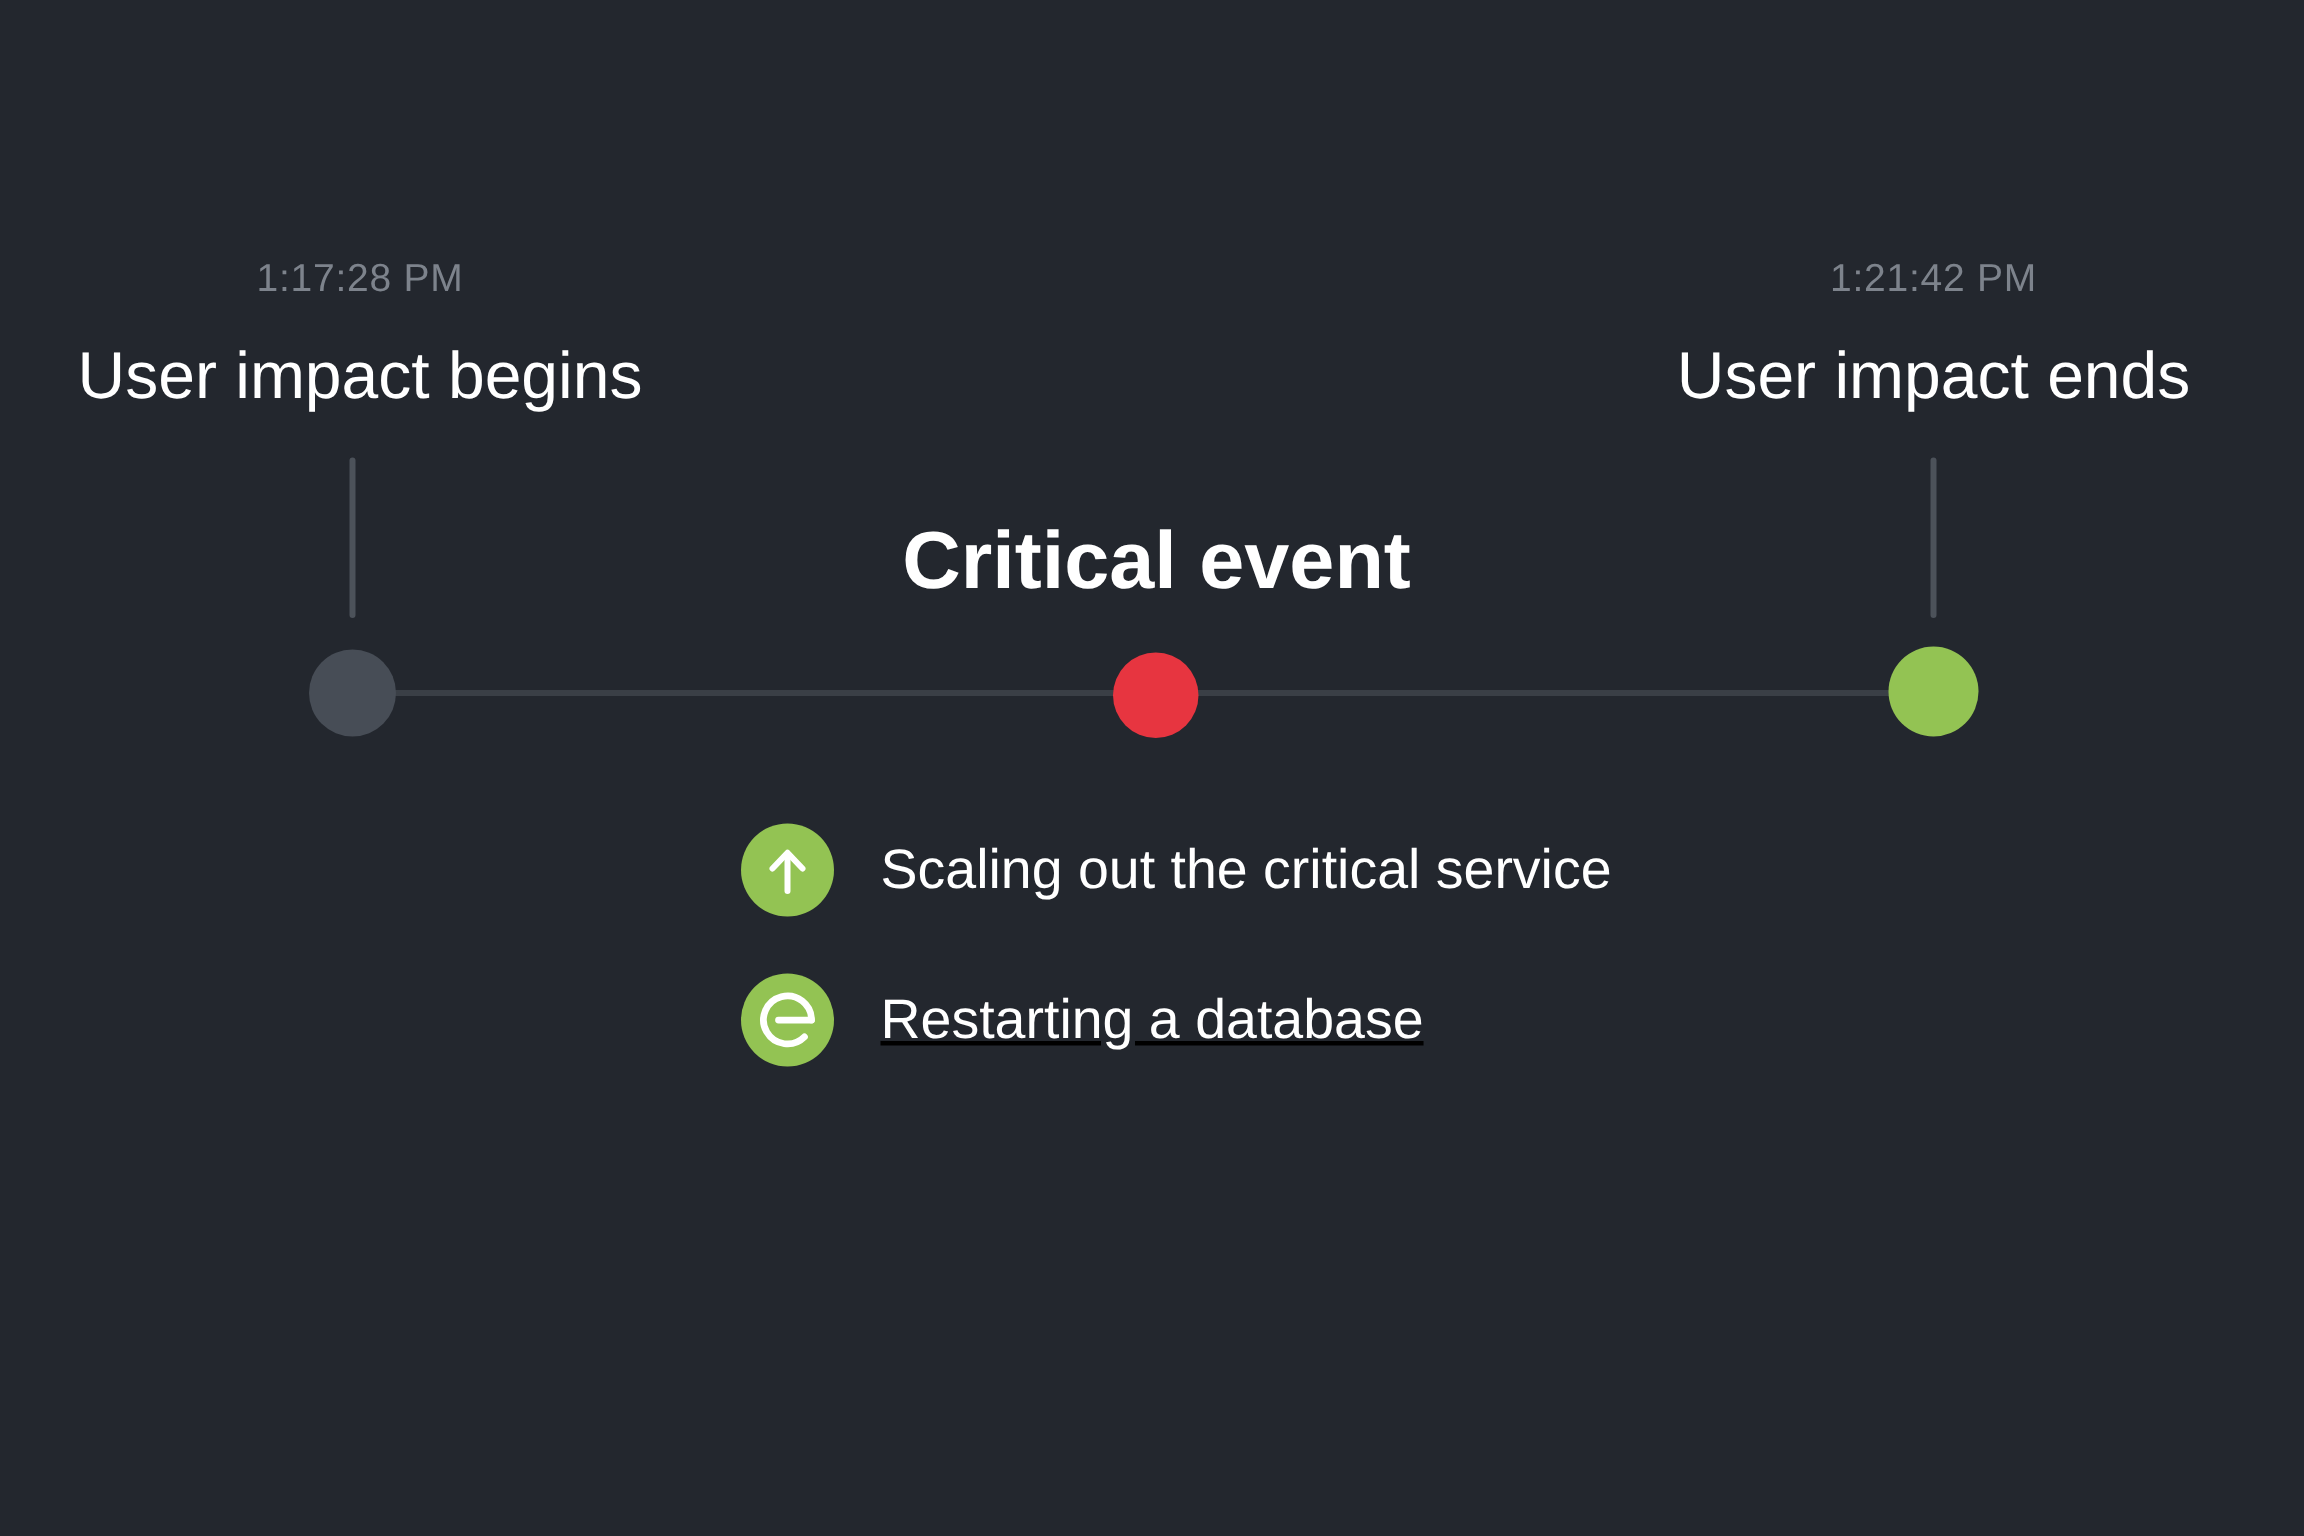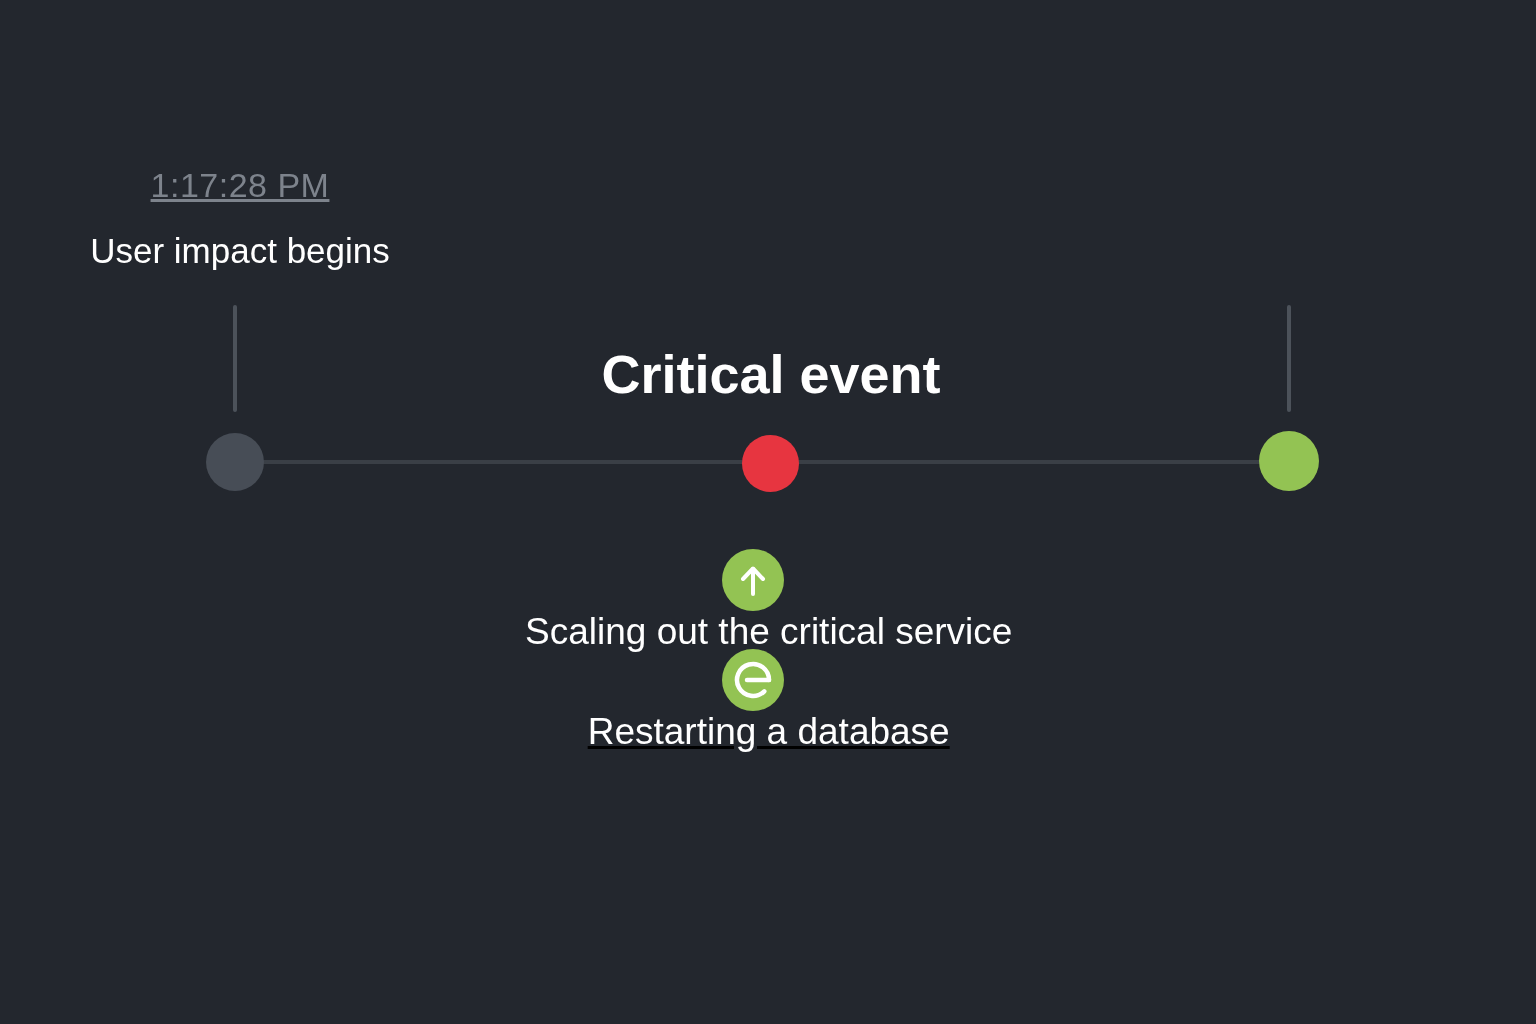--- a/index.html
+++ b/index.html
@@ -21,29 +21,28 @@
   .time-group {
     position: absolute;
     top: 164px;
     transform: translateX(-50%);
     text-align: center;
     white-space: nowrap;
   }
   .time-group.start { left: 240px; }
   .time-group.end   { left: 1289px; }
   .time-text {
-    font-size: 34px;
+    font-size: 26px;
     line-height: 42px;
     color: #7d838c;
     letter-spacing: 0.5px;
-    text-decoration: underline;
   }
   .impact-text {
     margin-top: 24px;
-    font-size: 35px;
+    font-size: 44px;
     line-height: 42px;
     color: #ffffff;
   }
 
   
   .event-title {
     position: absolute;
     left: 771px;
     top: 348px;
     transform: translateX(-50%);
@@ -101,21 +100,20 @@
   
   .legend {
     position: absolute;
     left: 494px;
     top: 549px;
   }
   .legend-row {
     display: flex;
     align-items: center;
     height: 62px;
-    flex-direction: column;
   }
   .legend-row + .legend-row {
     margin-top: 38px;
     text-decoration: underline;
   }
   .badge {
     width: 62px;
     height: 62px;
     border-radius: 50%;
     background: #93c353;
@@ -135,20 +133,24 @@
 </head>
 <body>
 
 <div class="stage">
 
   <div class="time-group start">
     <div class="time-text">1:17:28 PM</div>
     <div class="impact-text">User impact begins</div>
   </div>
 
+  <div class="time-group end">
+    <div class="time-text">1:21:42 PM</div>
+    <div class="impact-text">User impact ends</div>
+  </div>
 
   <div class="event-title">Critical event</div>
 
   <div class="tick left"></div>
   <div class="tick right"></div>
 
   <div class="track"></div>
 
   <div class="dot start"></div>
   <div class="dot critical"></div>

